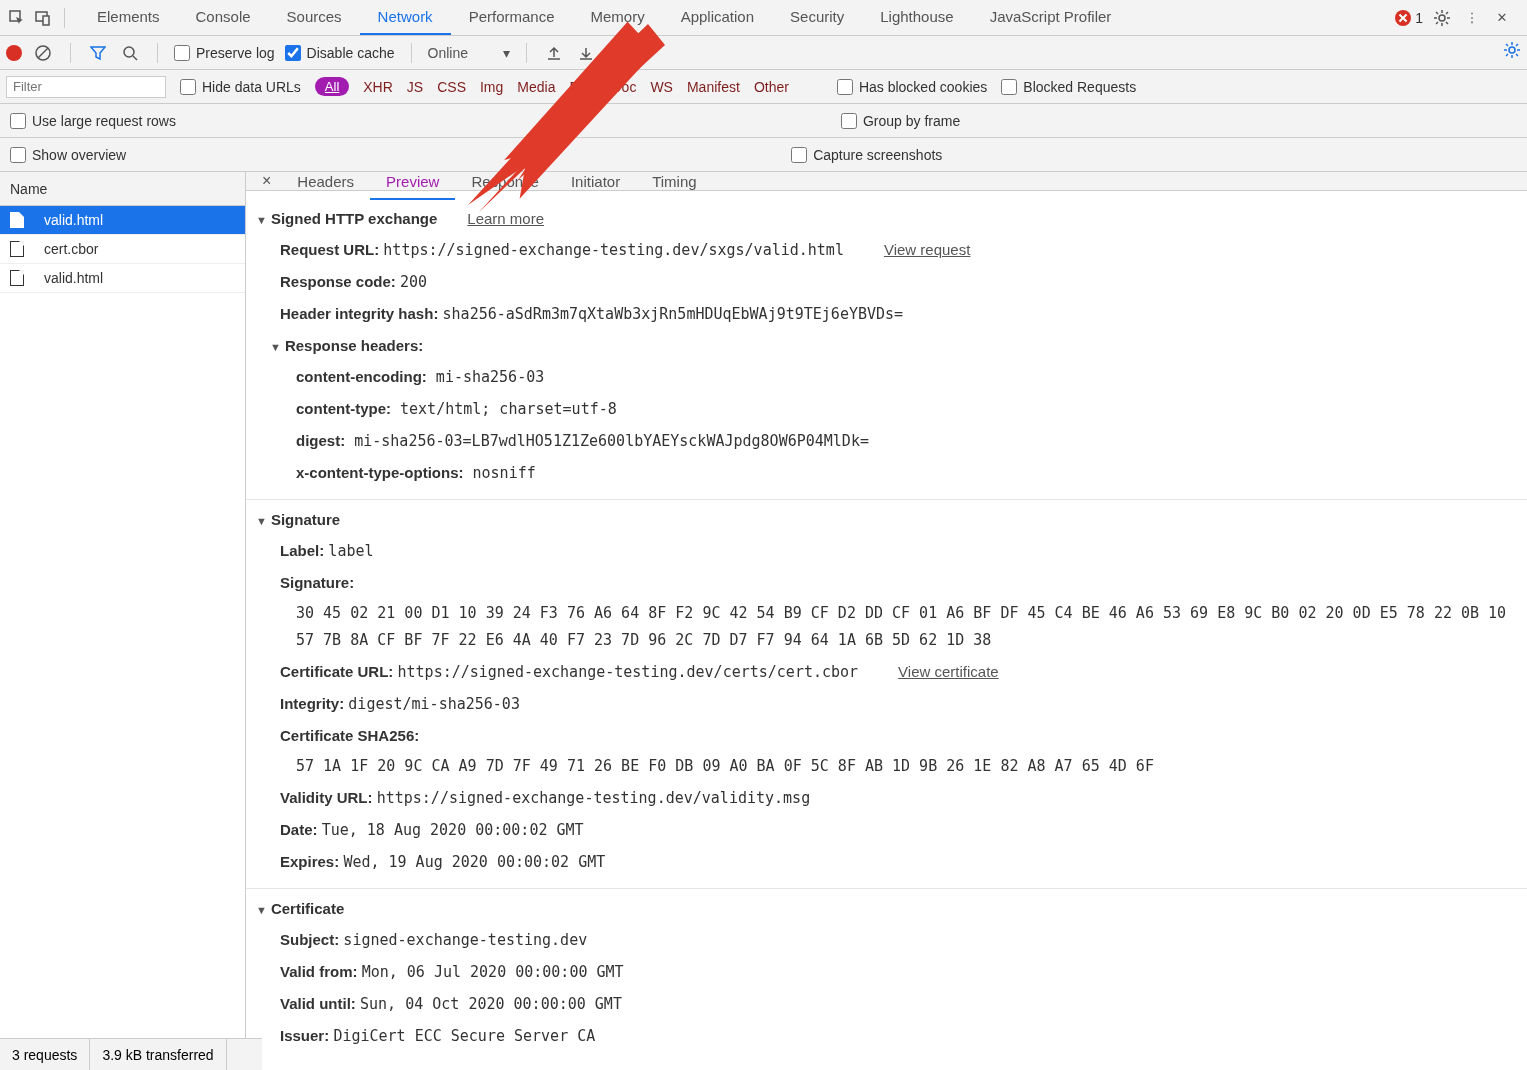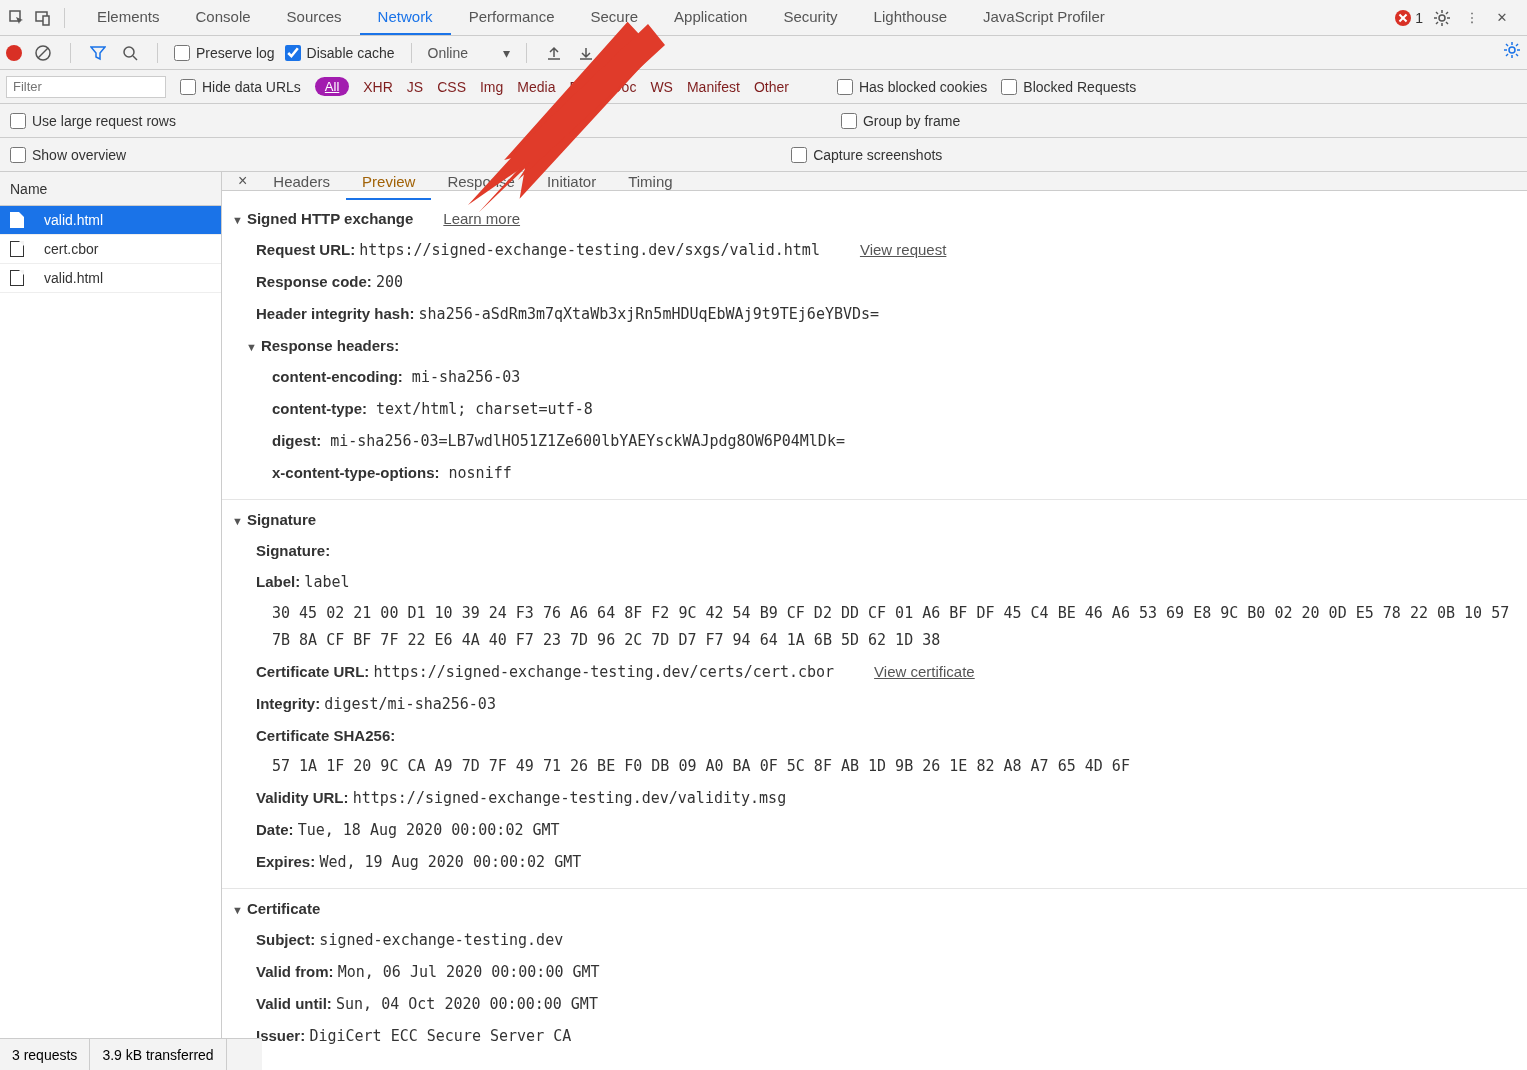--- a/index.html
+++ b/index.html
@@ -101,21 +101,21 @@
 }
 .optrow > div { display:flex; align-items:center; gap:8px; padding:0 10px; font-size:14px; }
 .optrow .right { margin-left: 645px; }
 
 .content {
   display:flex;
   flex:1;
   min-height:0;
 }
 .sidebar {
-  width:222px;
+  width:246px;
   border-right:1px solid #ccc;
   display:flex; flex-direction:column;
   position: relative;
 }
 .sidebar-header{
   height:34px; border-bottom:1px solid #ccc;
   background:#f3f3f3;
   display:flex; align-items:center;
   padding:0 10px; font-size:14px; font-weight:500;
 }
@@ -144,21 +144,21 @@
   overflow:auto;
 }
 .detail-tabs {
   height:34px; border-bottom:1px solid #ccc;
   background:#f3f3f3;
   display:flex; align-items:center; gap:0;
   padding:0 6px;
 }
 .detail-close { padding:0 10px; color:#555; cursor:pointer; font-size:16px;}
 .detail-tab { padding:8px 16px; color:#555; font-size:15px; cursor:pointer;}
-.detail-tab.active { color:#a16207; border-bottom:2px solid #1a73e8;margin-top:32px; }
+.detail-tab.active { color:#a21caf; border-bottom:2px solid #1a73e8;margin-top:32px; }
 
 .detail-body { padding:8px 0; font-size:15px; line-height:1.8; }
 .section { border-bottom:1px solid #e5e5e5; padding:4px 0 10px 0;}
 .section-head {
   display:flex; align-items:center; 
   padding:2px 10px; font-weight:600;
 }
 .section-head .tri::before { content:"▼"; font-size:11px; color:#555; margin-right:4px;}
 .learn-more{ color:#555; text-decoration:underline; margin-left:30px; font-weight:400;}
 .kv { padding:2px 10px 2px 34px; }
@@ -212,21 +212,21 @@
         <rect x="9" y="7" width="6" height="9" fill="#f3f3f3" stroke="#555" stroke-width="1.5"></rect>
       </svg>
   </span>
   <span class="vrule"></span>
   <div class="main-tabs" id="main-tabs">
       <span class="main-tab">Elements</span>
       <span class="main-tab">Console</span>
       <span class="main-tab">Sources</span>
       <span class="main-tab active">Network</span>
       <span class="main-tab">Performance</span>
-      <span class="main-tab">Secure</span>
+      <span class="main-tab">Memory</span>
       <span class="main-tab">Application</span>
       <span class="main-tab">Security</span>
       <span class="main-tab">Lighthouse</span>
       <span class="main-tab">JavaScript Profiler</span>
     </div>
   <div class="top-right">
     <span class="error-badge">
       <span class="err-icon"></span>
       <span>1</span>
     </span>
@@ -403,22 +403,22 @@
             <div class="kv2"><span class="k">digest:</span><span class="mono"> mi-sha256-03=LB7wdlHO51Z1Ze600lbYAEYsckWAJpdg8OW6P04MlDk=</span></div>
             <div class="kv2"><span class="k">x-content-type-options:</span><span class="mono"> nosniff</span></div>
           </div>
       </div>
 
       <div class="section">
         <div class="section-head">
           <span class="tri"></span>
           <span>Signature</span>
         </div>
+        <div class="kv3"><span class="k">Label:</span> <span class="mono">label</span></div>
         <div class="kv3"><span class="k">Signature:</span></div>
-        <div class="kv3"><span class="k">Label:</span> <span class="mono">label</span></div>
         <div class="hexblock">30 45 02 21 00 D1 10 39 24 F3 76 A6 64 8F F2 9C 42 54 B9 CF D2 DD CF 01 A6 BF DF 45 C4 BE 46 A6 53 69 E8 9C B0 02 20 0D E5 78 22 0B 10 57 7B 8A CF BF 7F 22 E6 4A 40 F7 23 7D 96 2C 7D D7 F7 94 64 1A 6B 5D 62 1D 38</div>
         <div class="kv3"><span class="k">Certificate URL:</span> <span class="mono">https://signed-exchange-testing.dev/certs/cert.cbor</span><a class="link-inline">View certificate</a></div>
         <div class="kv3"><span class="k">Integrity:</span> <span class="mono">digest/mi-sha256-03</span></div>
         <div class="kv3"><span class="k">Certificate SHA256:</span></div>
         <div class="hexblock">57 1A 1F 20 9C CA A9 7D 7F 49 71 26 BE F0 DB 09 A0 BA 0F 5C 8F AB 1D 9B 26 1E 82 A8 A7 65 4D 6F</div>
         <div class="kv3"><span class="k">Validity URL:</span> <span class="mono">https://signed-exchange-testing.dev/validity.msg</span></div>
         <div class="kv3"><span class="k">Date:</span> <span class="mono">Tue, 18 Aug 2020 00:00:02 GMT</span></div>
         <div class="kv3"><span class="k">Expires:</span> <span class="mono">Wed, 19 Aug 2020 00:00:02 GMT</span></div>
       </div>
 

